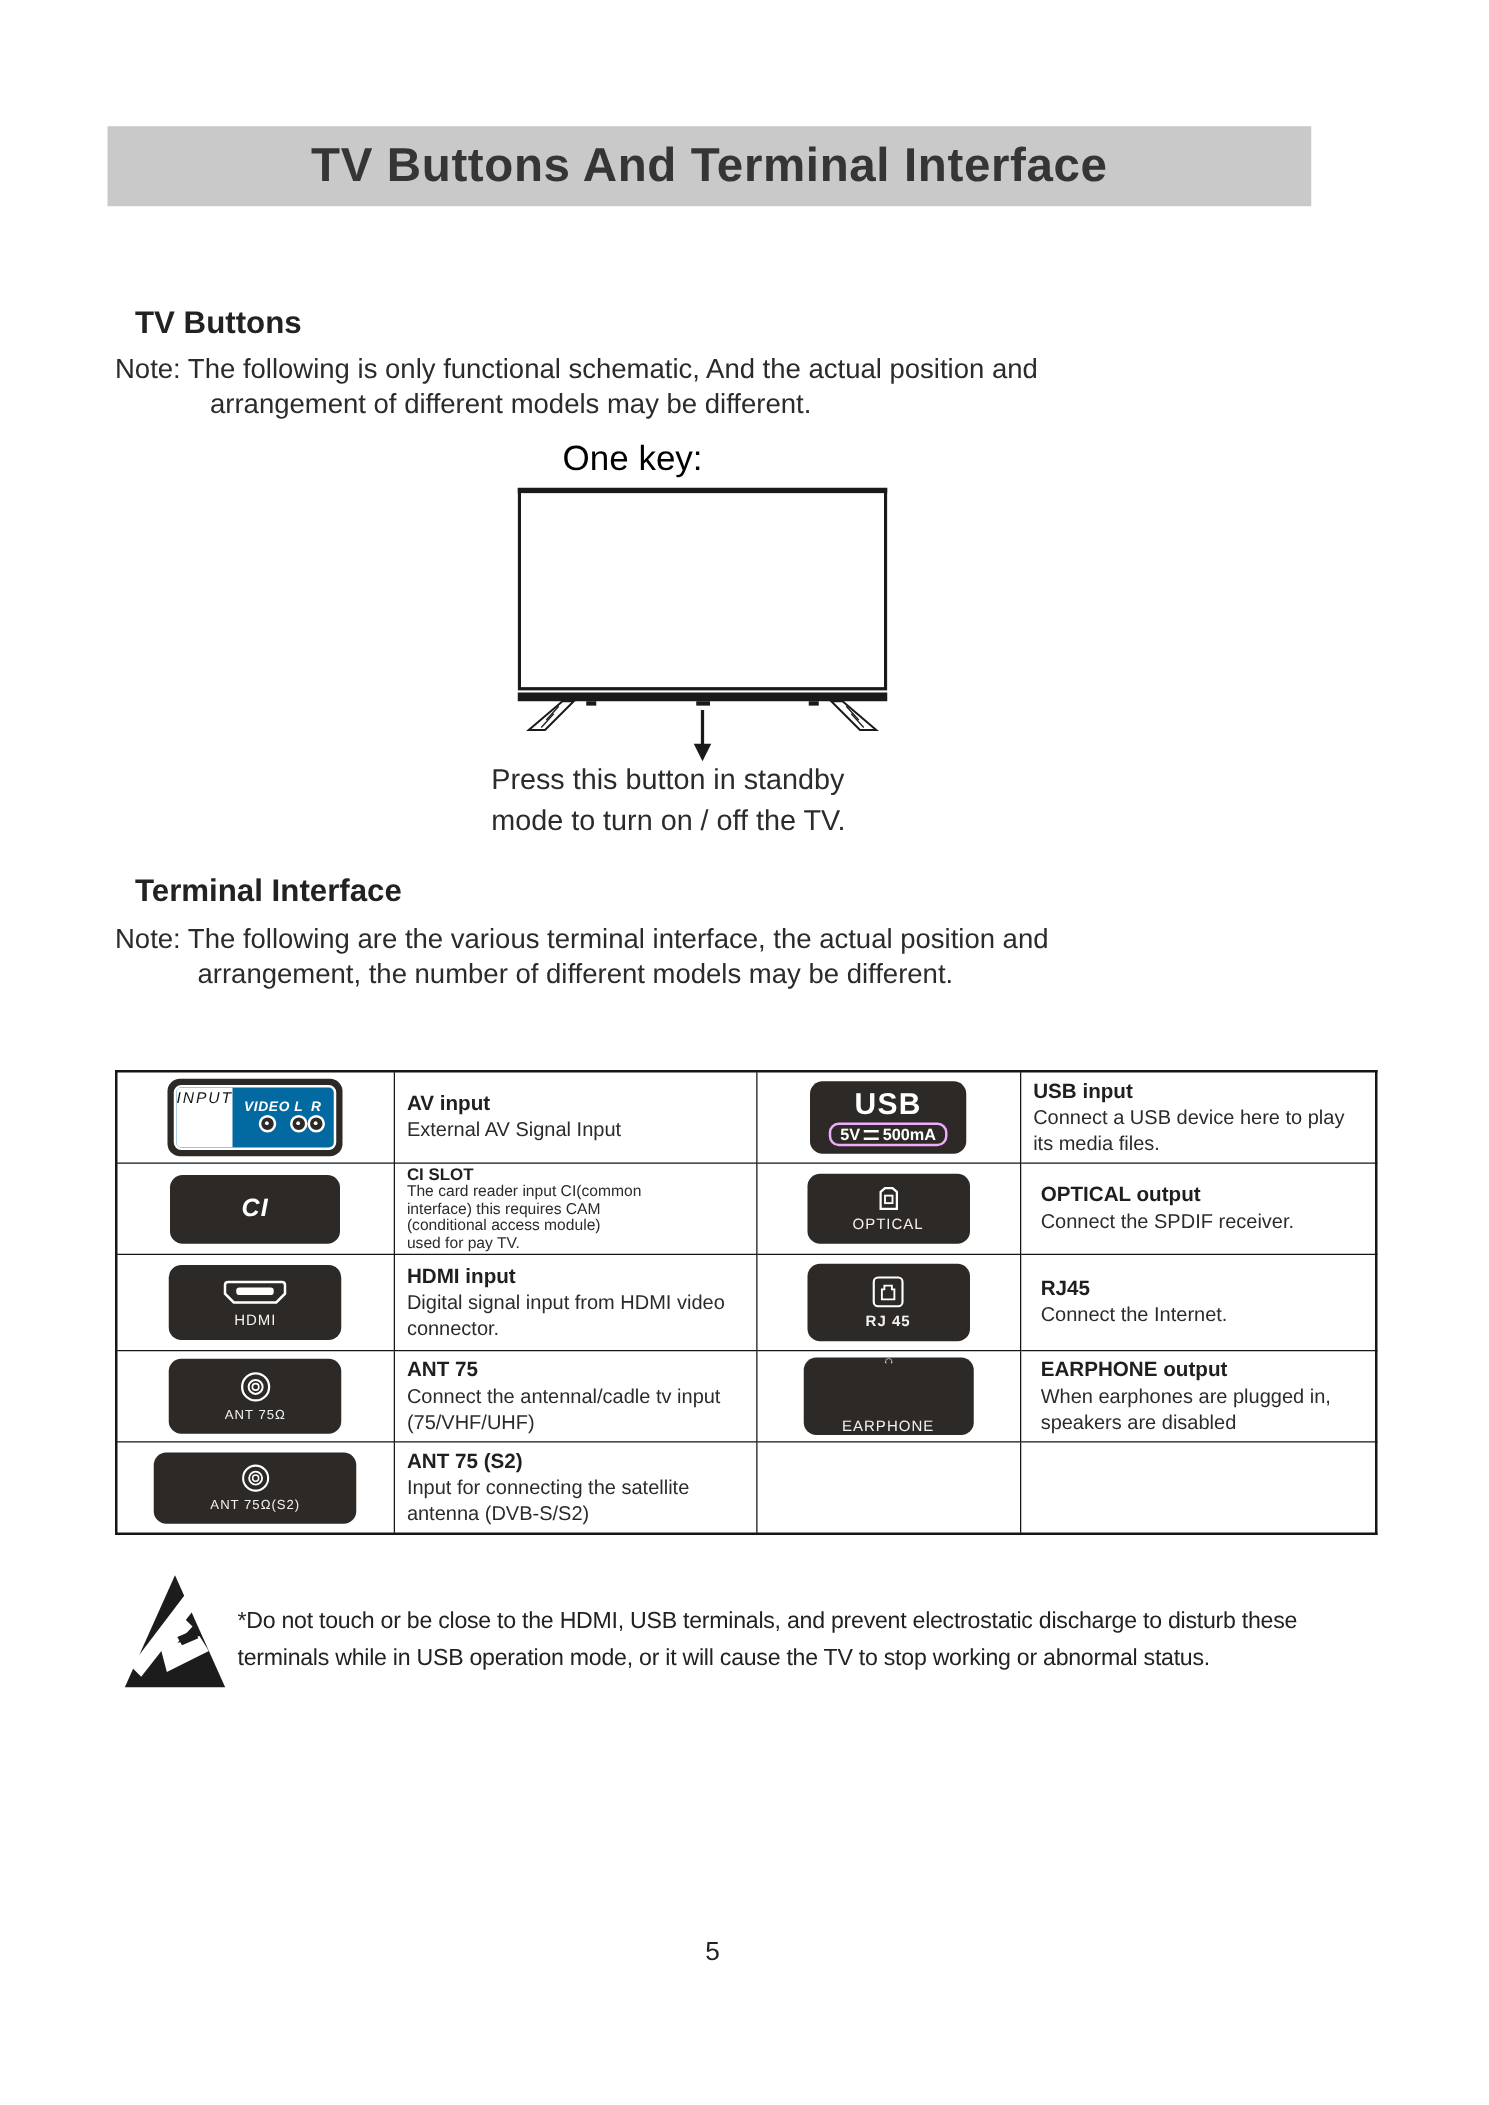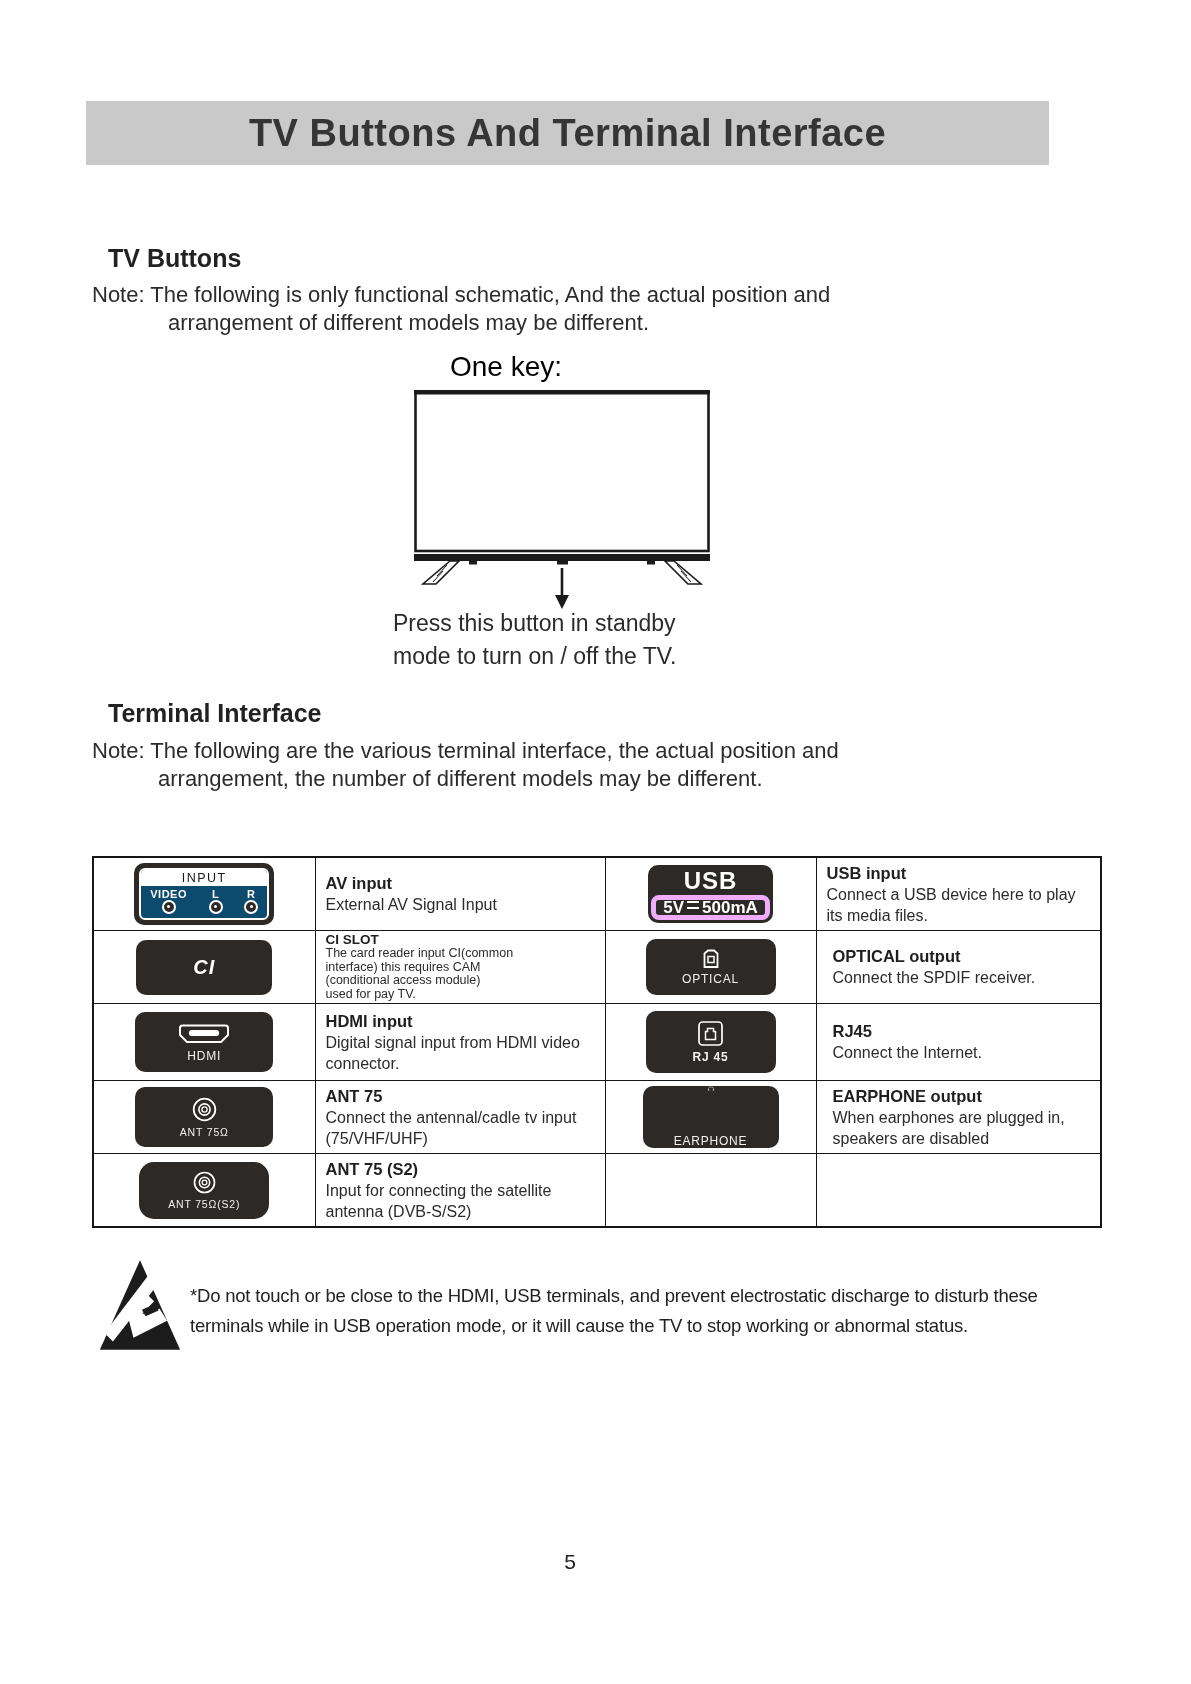--- a/index.html
+++ b/index.html
@@ -60,52 +60,52 @@
   
   .badge{
     display:inline-flex;flex-direction:column;align-items:center;justify-content:center;
     background:#2d2926;border-radius:10px;color:#fff;vertical-align:middle;
   }
   .badge-label{font-size:12px;letter-spacing:.8px;margin-top:3px;color:#f4f2f0;}
   
   .av-badge{width:140px;height:62px;padding:0;}
   .av-frame{
     width:126px;height:48px;border:2px solid #fff;border-radius:6px;
-    display:flex;flex-direction:column;overflow:hidden;background:#0c4a6e;
+    display:flex;flex-direction:row;overflow:hidden;background:#0369a1;font-style:italic;
   }
   .av-top{background:#fff;color:#161616;font-size:12.5px;line-height:16px;letter-spacing:1.5px;width:100%;text-align:center;}
   .av-bottom{flex:1;display:flex;justify-content:space-between;align-items:center;padding:0 9px 2px 9px;}
   .jack{display:flex;flex-direction:column;align-items:center;}
   .jack-label{font-size:11px;font-weight:bold;letter-spacing:.5px;line-height:10px;color:#fff;}
   .jack-hole{
     width:10px;height:10px;border-radius:50%;border:2px solid #fff;background:#2d2926;
     margin-top:1px;display:flex;align-items:center;justify-content:center;
   }
   .jack-hole::after{content:"";width:3px;height:3px;border-radius:50%;background:#fff;}
   
   .usb-badge{width:125px;height:58px;}
   .usb-label{font-size:24px;font-weight:bold;letter-spacing:1px;line-height:26px;}
   .usb-pill{
-    display:flex;gap:3px;
-    border:5px solid #f0abfc;border-radius:8px;padding:1px 7px;margin-top:1px;
-    font-size:17px;font-weight:bold;line-height:13px;
+    display:flex;align-items:center;gap:3px;
+    border:2px solid #f0abfc;border-radius:8px;padding:1px 7px;margin-top:1px;
+    font-size:13px;font-weight:bold;line-height:13px;
   }
   .dc-symbol{display:inline-block;width:12px;height:4px;border-top:2px solid #fff;border-bottom:2px dashed #fff;}
   
   .ci-badge{width:136px;height:55px;font-style:italic;}
   .ci-label{font-size:20px;font-weight:bold;letter-spacing:1px;}
   
   .optical-badge{width:130px;height:56px;}
   .hdmi-badge{width:138px;height:60px;}
   .rj45-badge{width:130px;height:62px;}
   .ant-badge{width:138px;height:60px;}
   .ear-badge{width:136px;height:62px;gap:40px;}
   .rj45-badge .badge-label,.av-badge .badge-label{font-weight:bold;}
   .ant-badge .badge-label,.ants2-badge .badge-label{font-size:10.5px;}
-  .ants2-badge{width:130px;height:57px;border-radius:15px;}
+  .ants2-badge{width:162px;height:57px;}
   
   .warn-icon{position:absolute;left:98px;top:1258px;}
   .warn-text{
     position:absolute;left:190px;top:1281px;width:920px;
     font-size:18.5px;line-height:30px;letter-spacing:-.2px;color:#222;
   }
   
   .page-number{position:absolute;left:0;top:1550px;width:1140px;text-align:center;font-size:21px;color:#222;}
 </style>
 </head>

